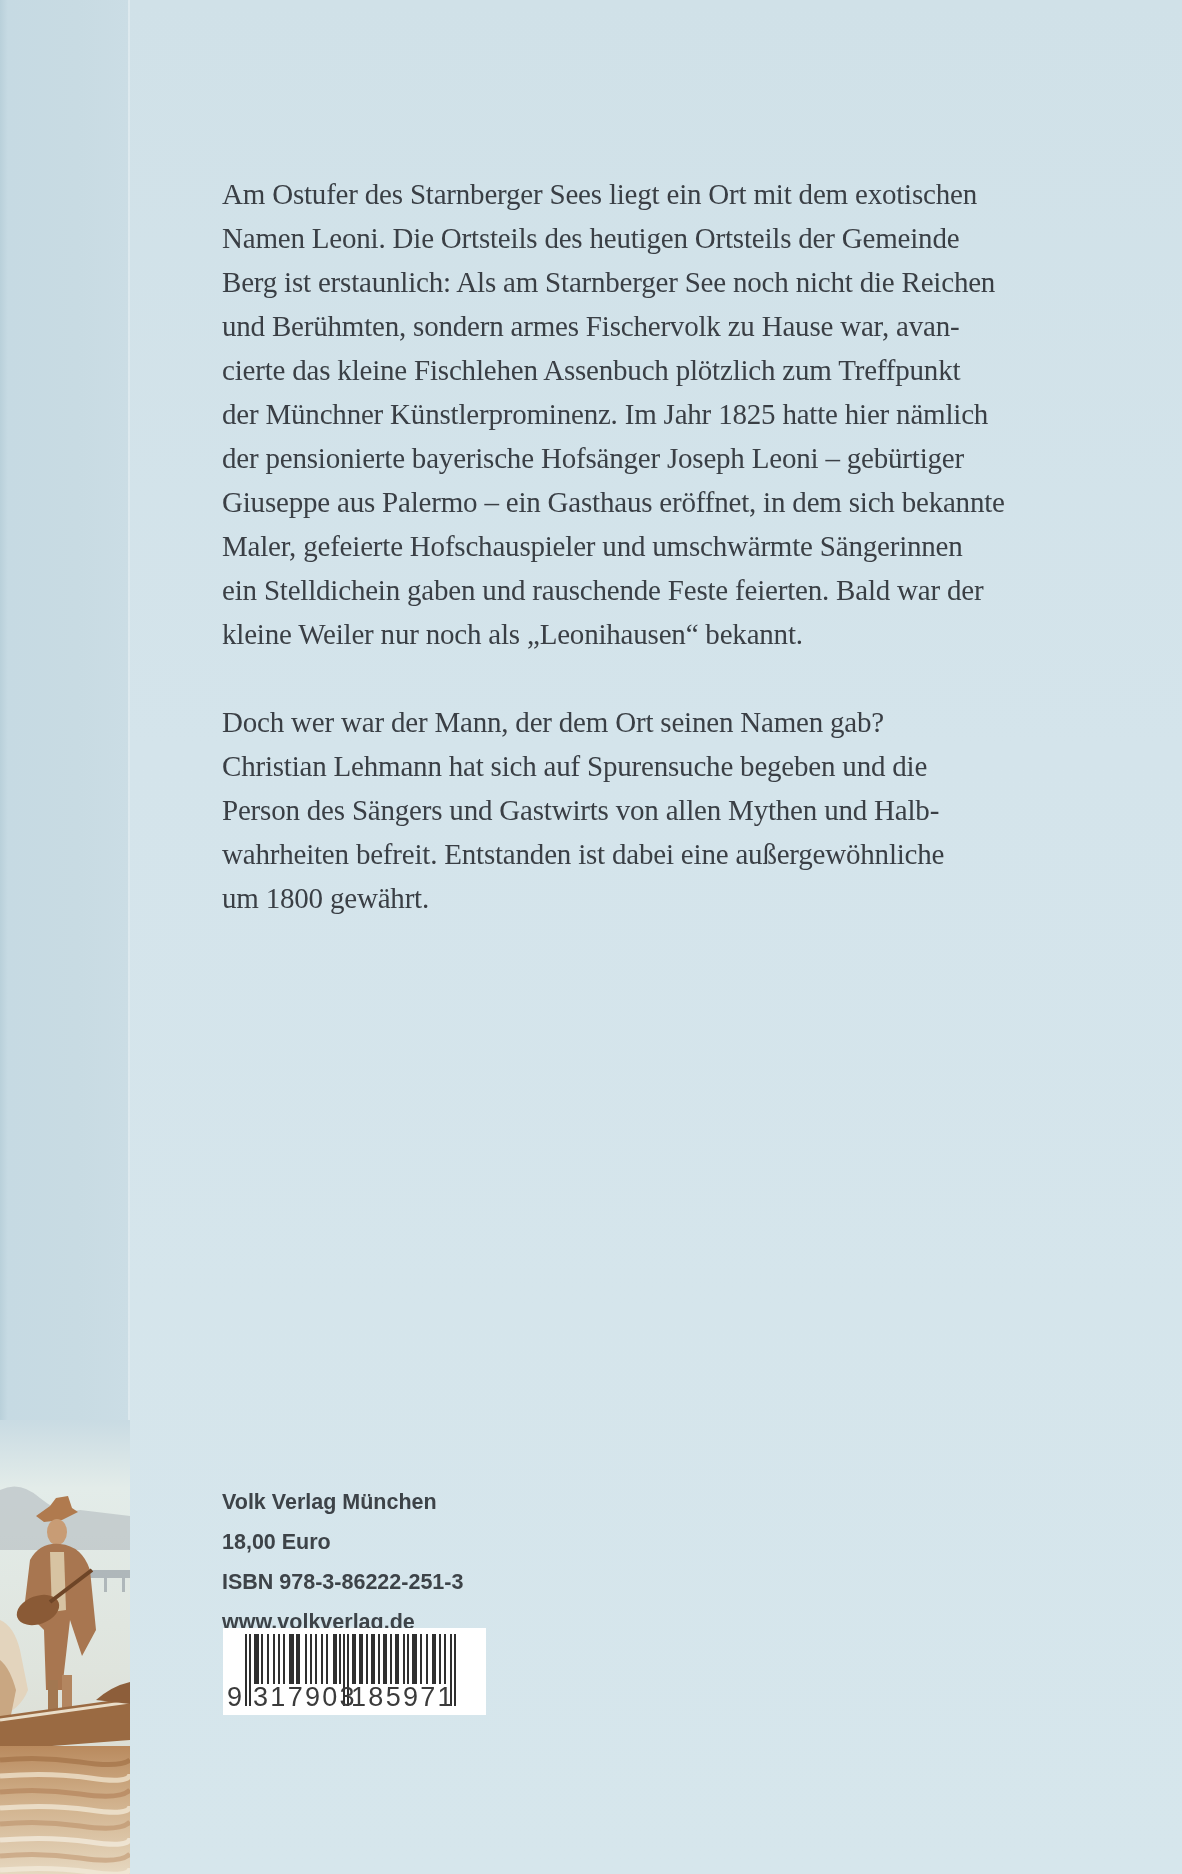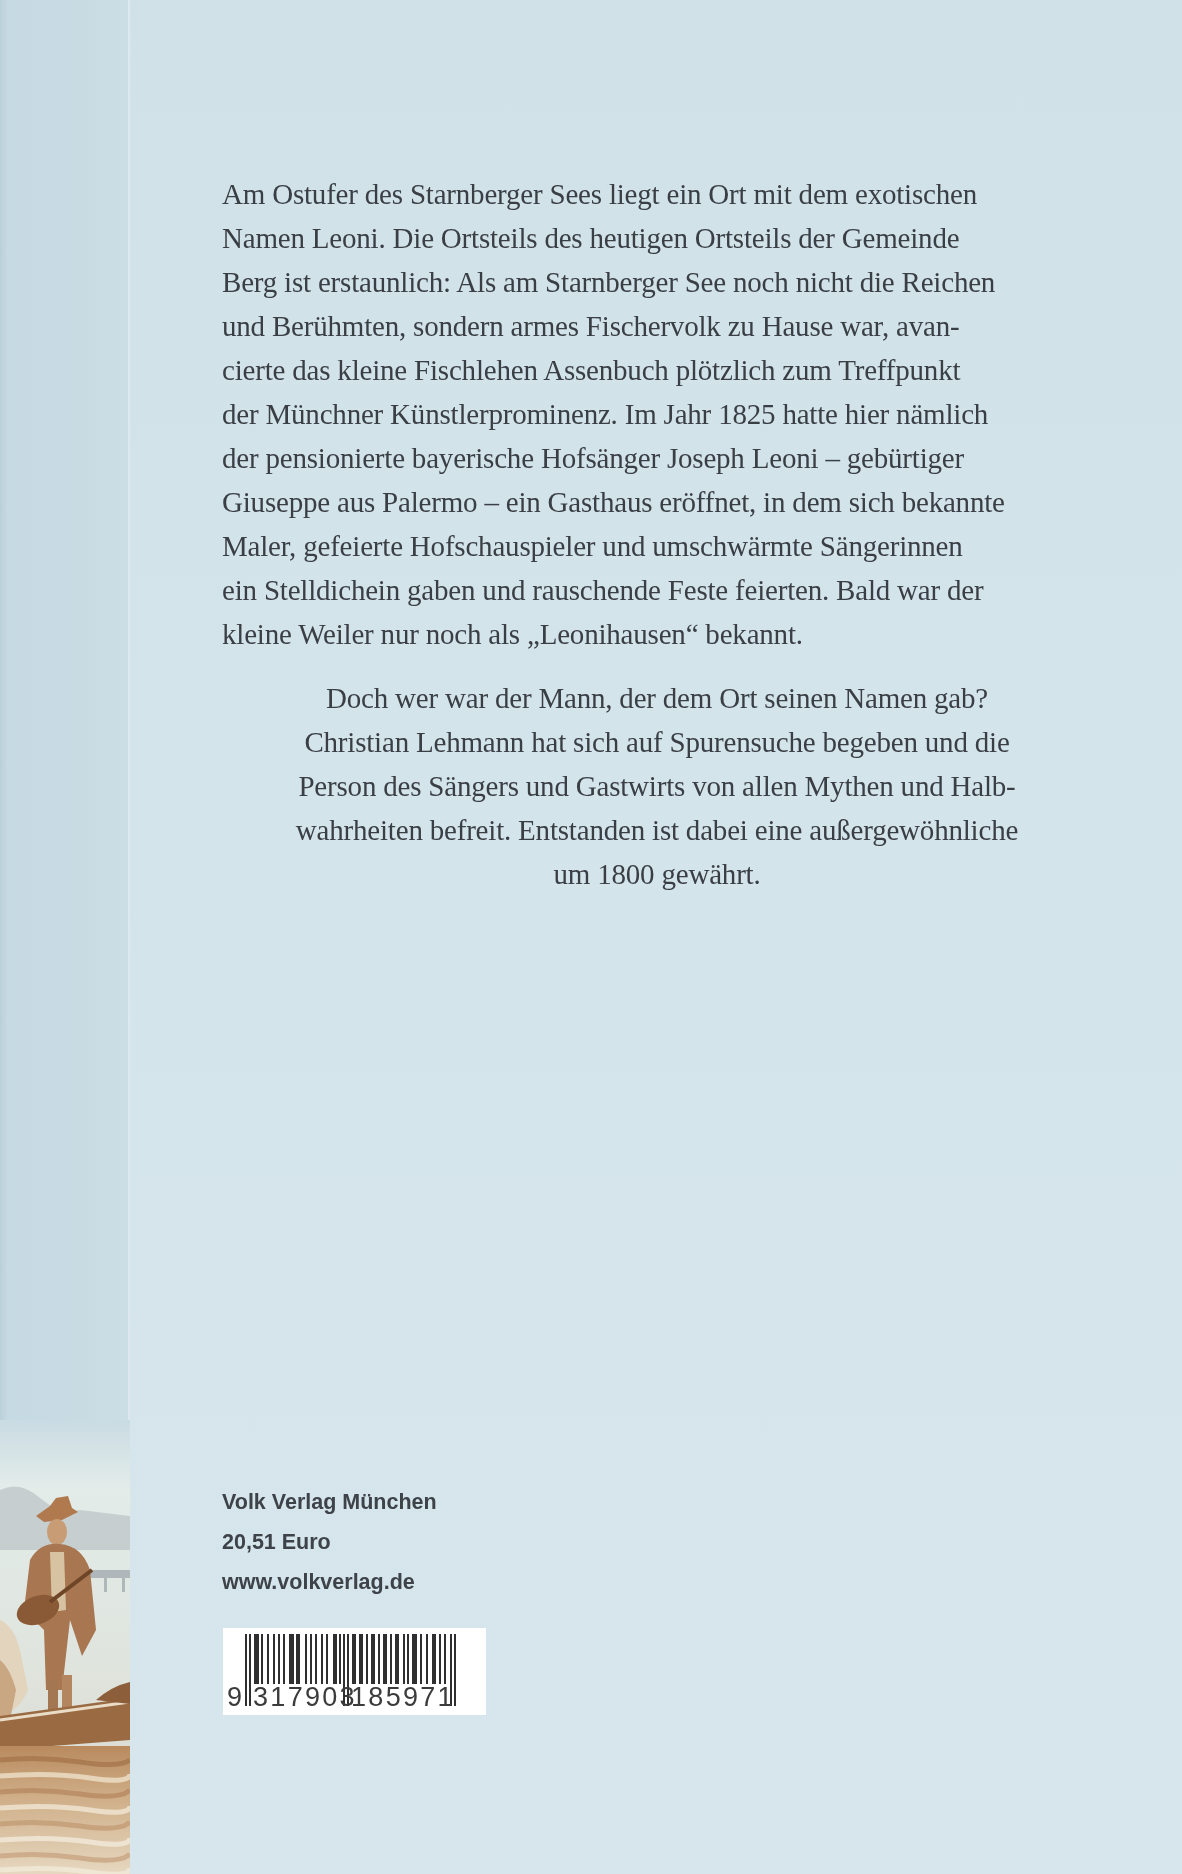--- a/index.html
+++ b/index.html
@@ -49,22 +49,21 @@
       font-size: 29px;
       line-height: 44px;
       letter-spacing: -0.2px;
     }
     .blurb .line {
       display: block;
       white-space: nowrap;
       height: 44px;
     }
     .blurb .para + .para {
-      margin-top: 20px;
-      text-align: center;
+      margin-top: 44px;
     }
     .publisher {
       position: absolute;
       left: 222px;
       top: 1453px;
       color: #3d4348;
       font-family: "Liberation Sans", sans-serif;
       font-weight: bold;
       font-size: 21.5px;
       line-height: 40px;
@@ -186,21 +185,22 @@
     <span class="line">Doch wer war der Mann, der dem Ort seinen Namen gab?</span>
     <span class="line">Christian Lehmann hat sich auf Spurensuche begeben und die</span>
     <span class="line">Person des Sängers und Gastwirts von allen Mythen und Halb-</span>
     <span class="line">wahrheiten befreit. Entstanden ist dabei eine außergewöhnliche</span>
     <span class="line">um 1800 gewährt.</span>
   </div>
 </div>
 
 <div class="publisher">
   <div>Volk Verlag München</div>
-  <div>20,51 Euro</div>
+  <div>18,00 Euro</div>
+  <div>ISBN 978-3-86222-251-3</div>
   <div>www.volkverlag.de</div>
 </div>
 
 <div class="barcode">
   <svg width="263" height="87" viewBox="0 0 263 87" xmlns="http://www.w3.org/2000/svg">
     <g fill="#2f2f2f">
 
       <rect x="22" y="6" width="2" height="72"></rect>
       <rect x="26" y="6" width="2" height="72"></rect>
 

